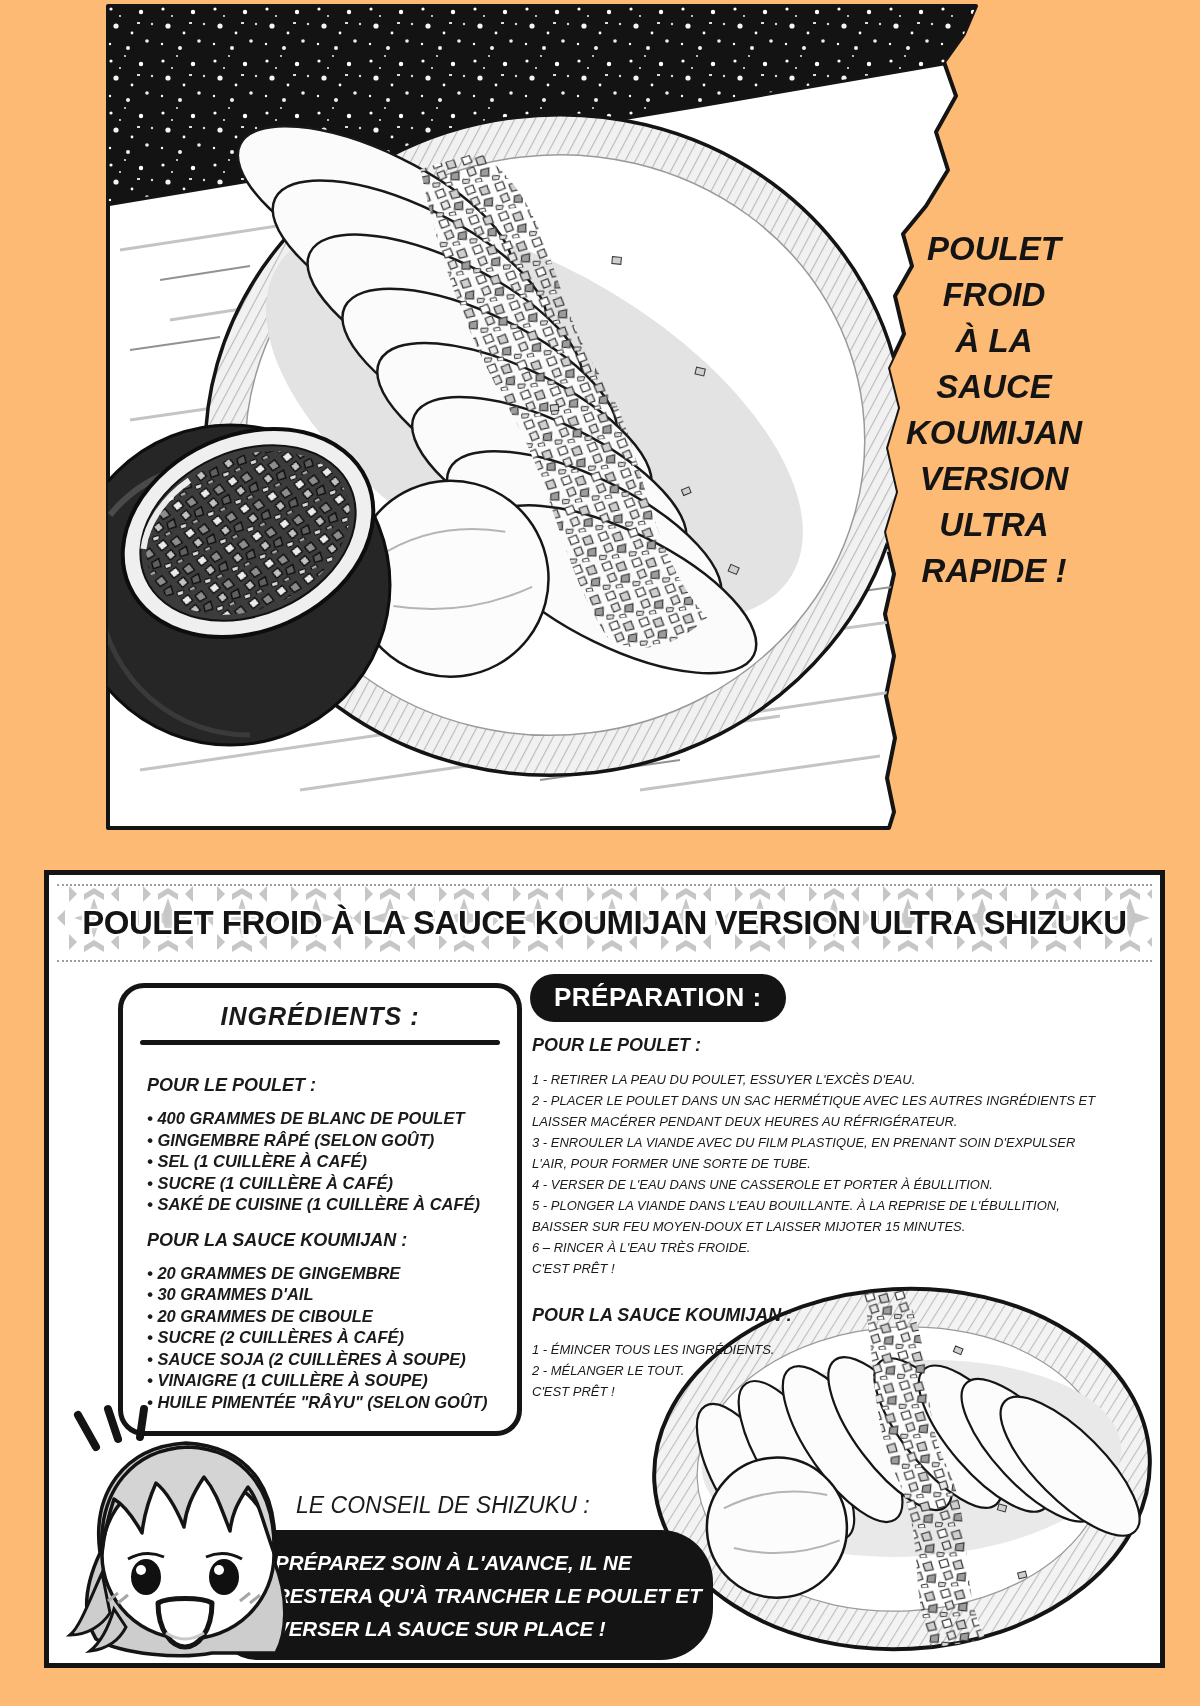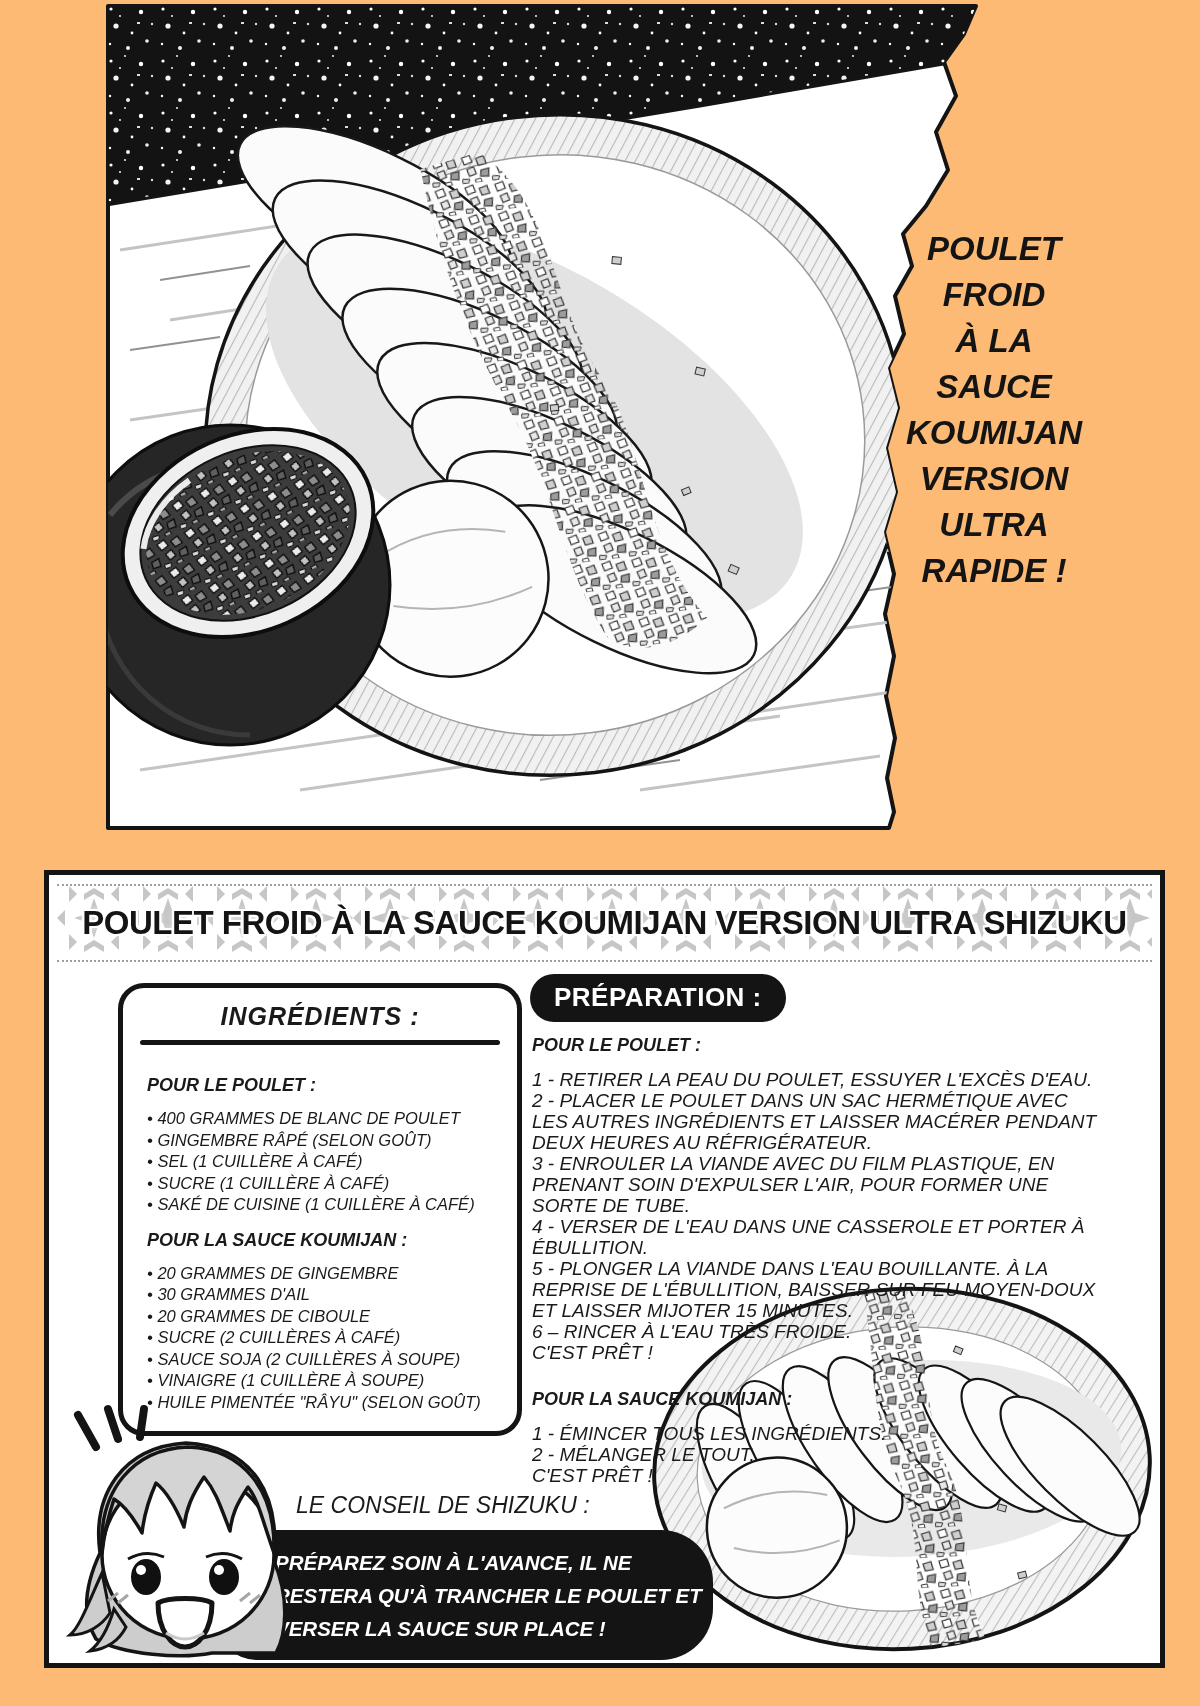--- a/index.html
+++ b/index.html
@@ -28,30 +28,30 @@
                       -2px -2px 0 #fff,2px 2px 0 #fff,-2px 2px 0 #fff,2px -2px 0 #fff,0 0 7px #fff;}
 
   
   .ing-box{position:absolute;left:69px;top:92px;width:404px;height:453px;
            border:5px solid #141414;border-radius:26px;box-sizing:border-box;background:#fff;margin-top:16px;}
   .ing-title{margin-top:14px;text-align:center;font-size:25px;font-weight:bold;font-style:italic;
              letter-spacing:1px;}
   .ing-rule{height:5px;background:#141414;margin:9px 17px 0 17px;border-radius:3px;}
   .ing-content{padding:16px 10px 0 24px;}
   .ing-heading{font-size:18px;font-weight:bold;font-style:italic;margin:14px 0 12px 0;}
-  .ing-item{font-size:16.5px;font-style:italic;line-height:21.5px;white-space:nowrap;}
+  .ing-item{font-size:16.5px;font-style:italic;line-height:21.5px;white-space:nowrap;font-weight:bold;}
   .ing-item::before{content:"• ";}
 
   
   .prep-pill{position:absolute;left:481px;top:99px;background:#141414;color:#fff;
              border-radius:25px;padding:8px 24px 9px 24px;font-size:26px;font-weight:bold;
              letter-spacing:0.5px;z-index:2;}
   .prep-body{position:absolute;left:483px;top:160px;width:575px;z-index:1;}
   .prep-heading{font-size:18px;font-weight:bold;font-style:italic;margin:0 0 13px 0;}
-  .step-line{font-size:19px;font-style:italic;line-height:21px;margin:0;}
+  .step-line{font-size:13px;font-style:italic;line-height:21px;margin:0;}
   .prep-gap{height:26px;}
 
   
   .plate2{position:absolute;left:595px;top:398px;z-index:0;}
 
   
   .advice-title{position:absolute;left:247px;top:617px;font-size:23px;font-weight:normal;
                 font-style:italic;z-index:2;}
   .advice-bubble{position:absolute;left:166px;top:655px;width:498px;height:130px;
                  background:#141414;border-radius:42px 52px 52px 42px;z-index:1;

